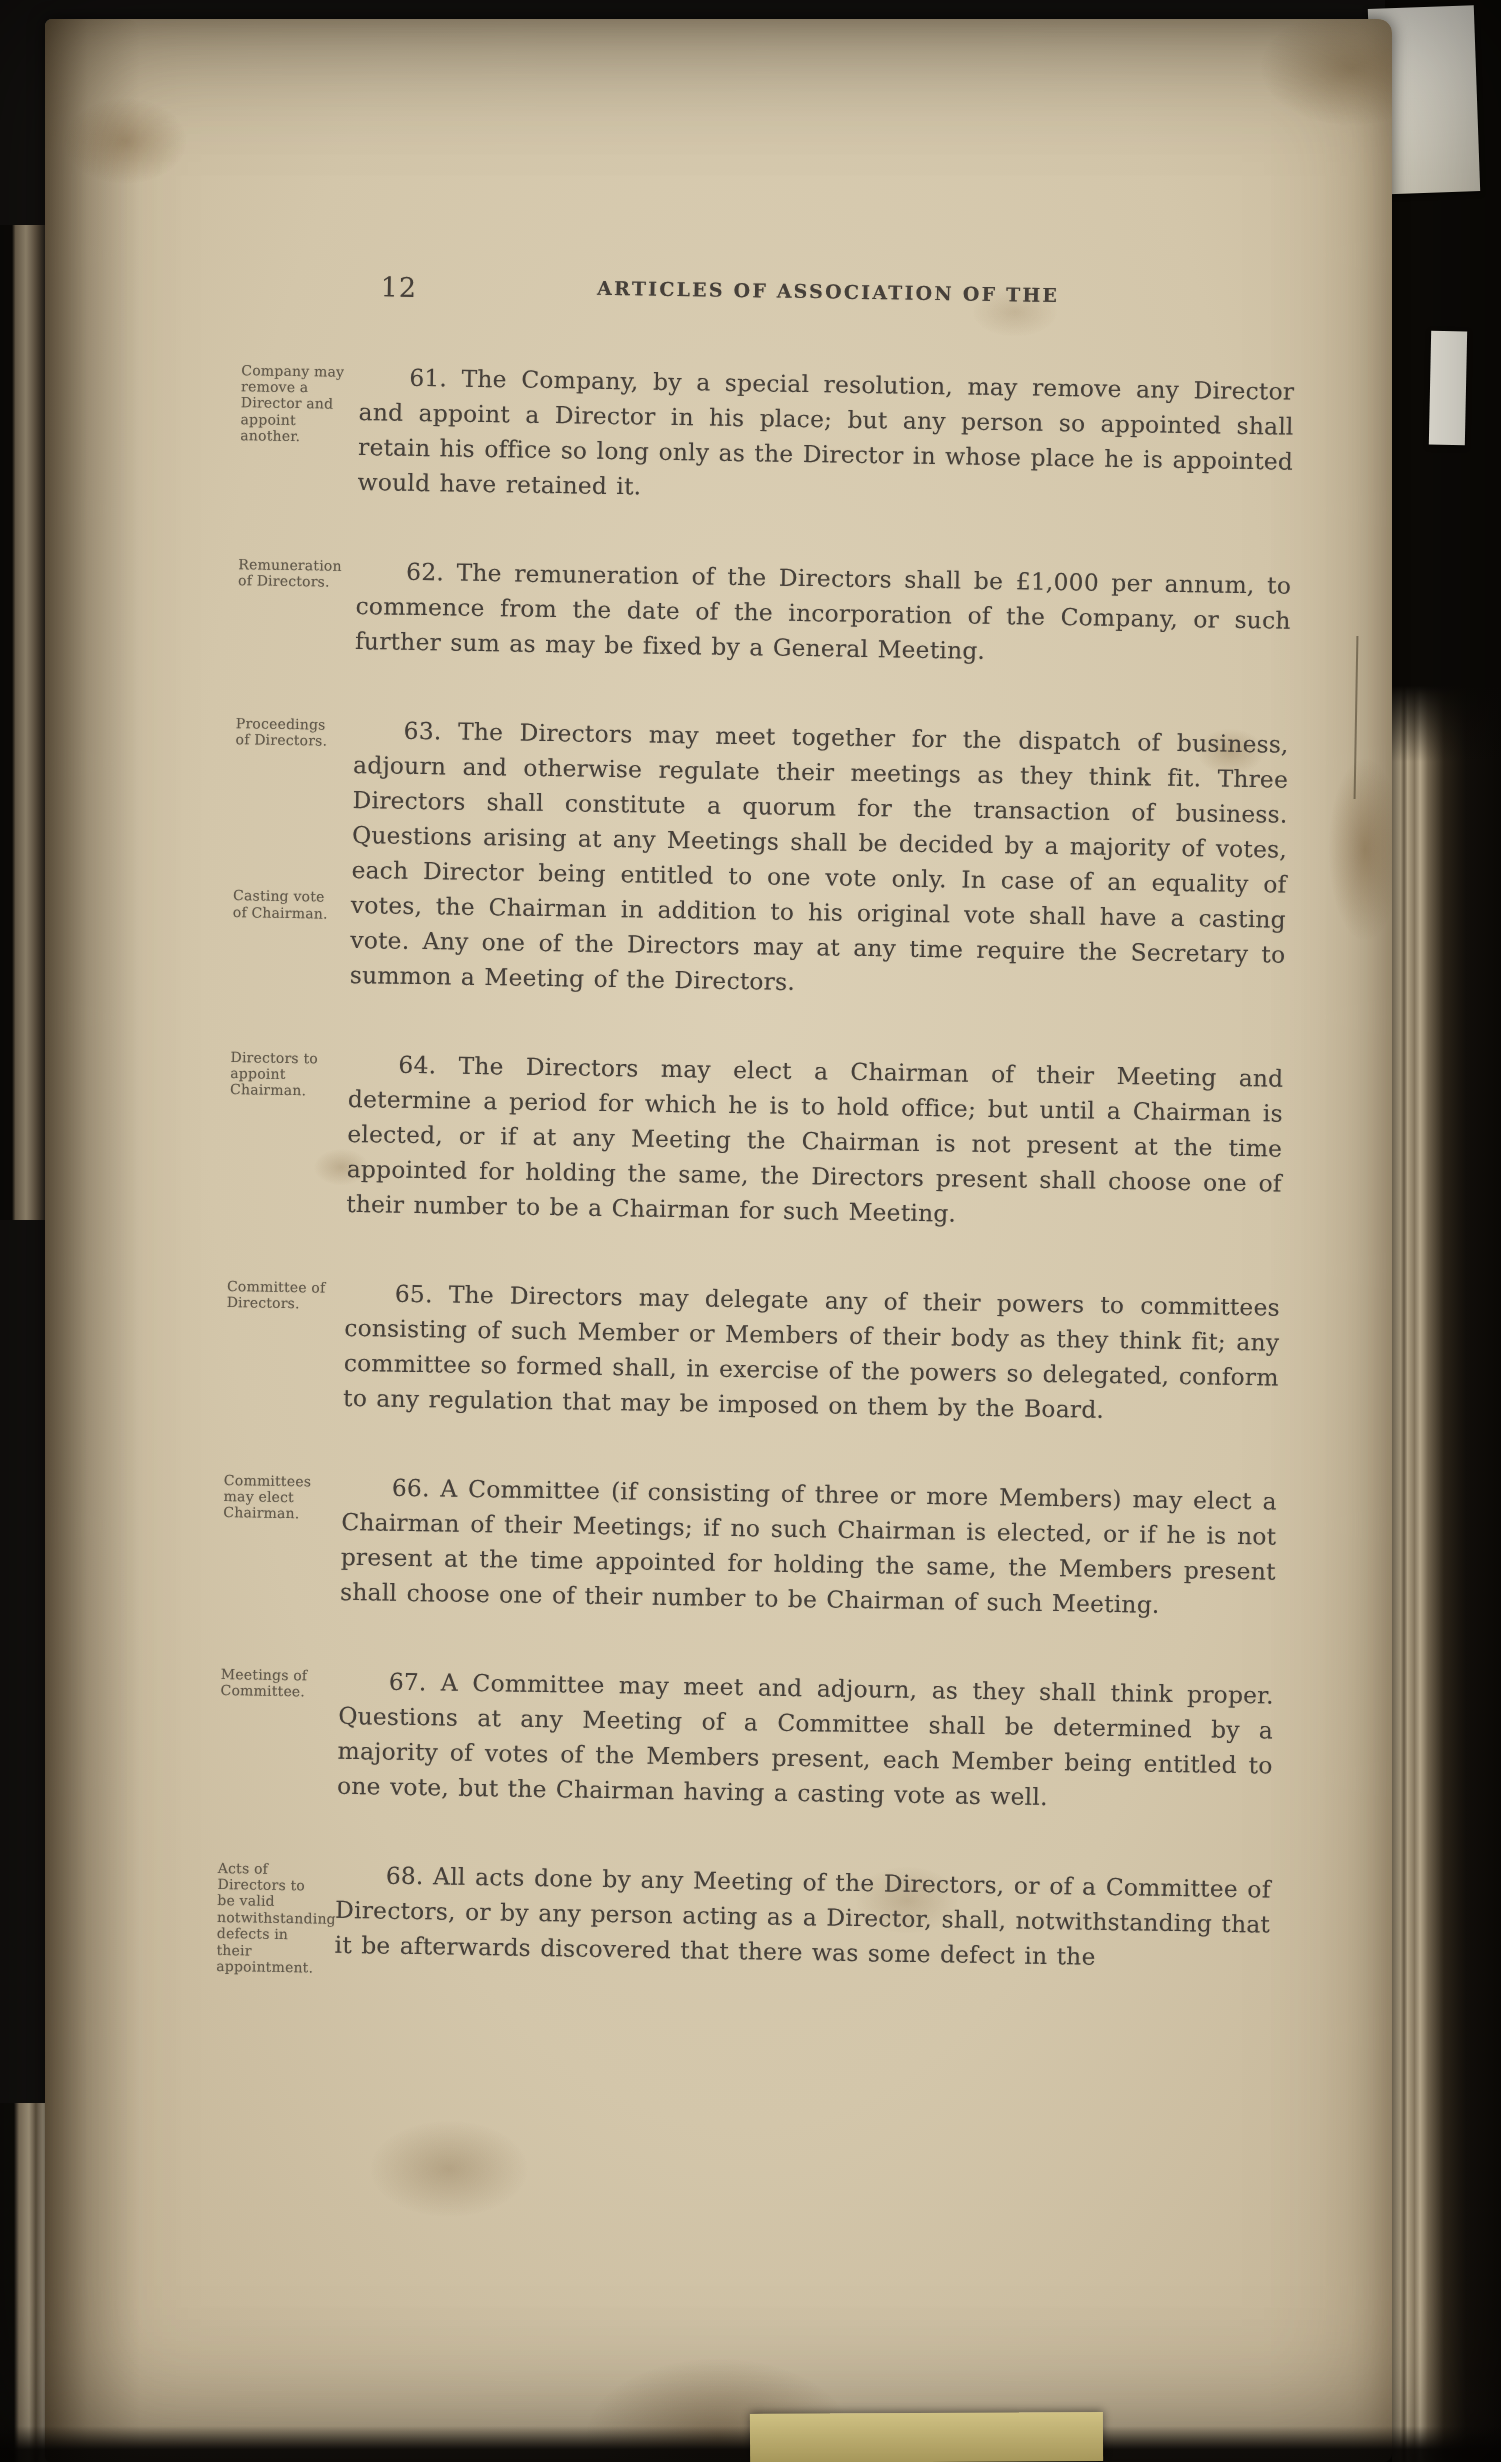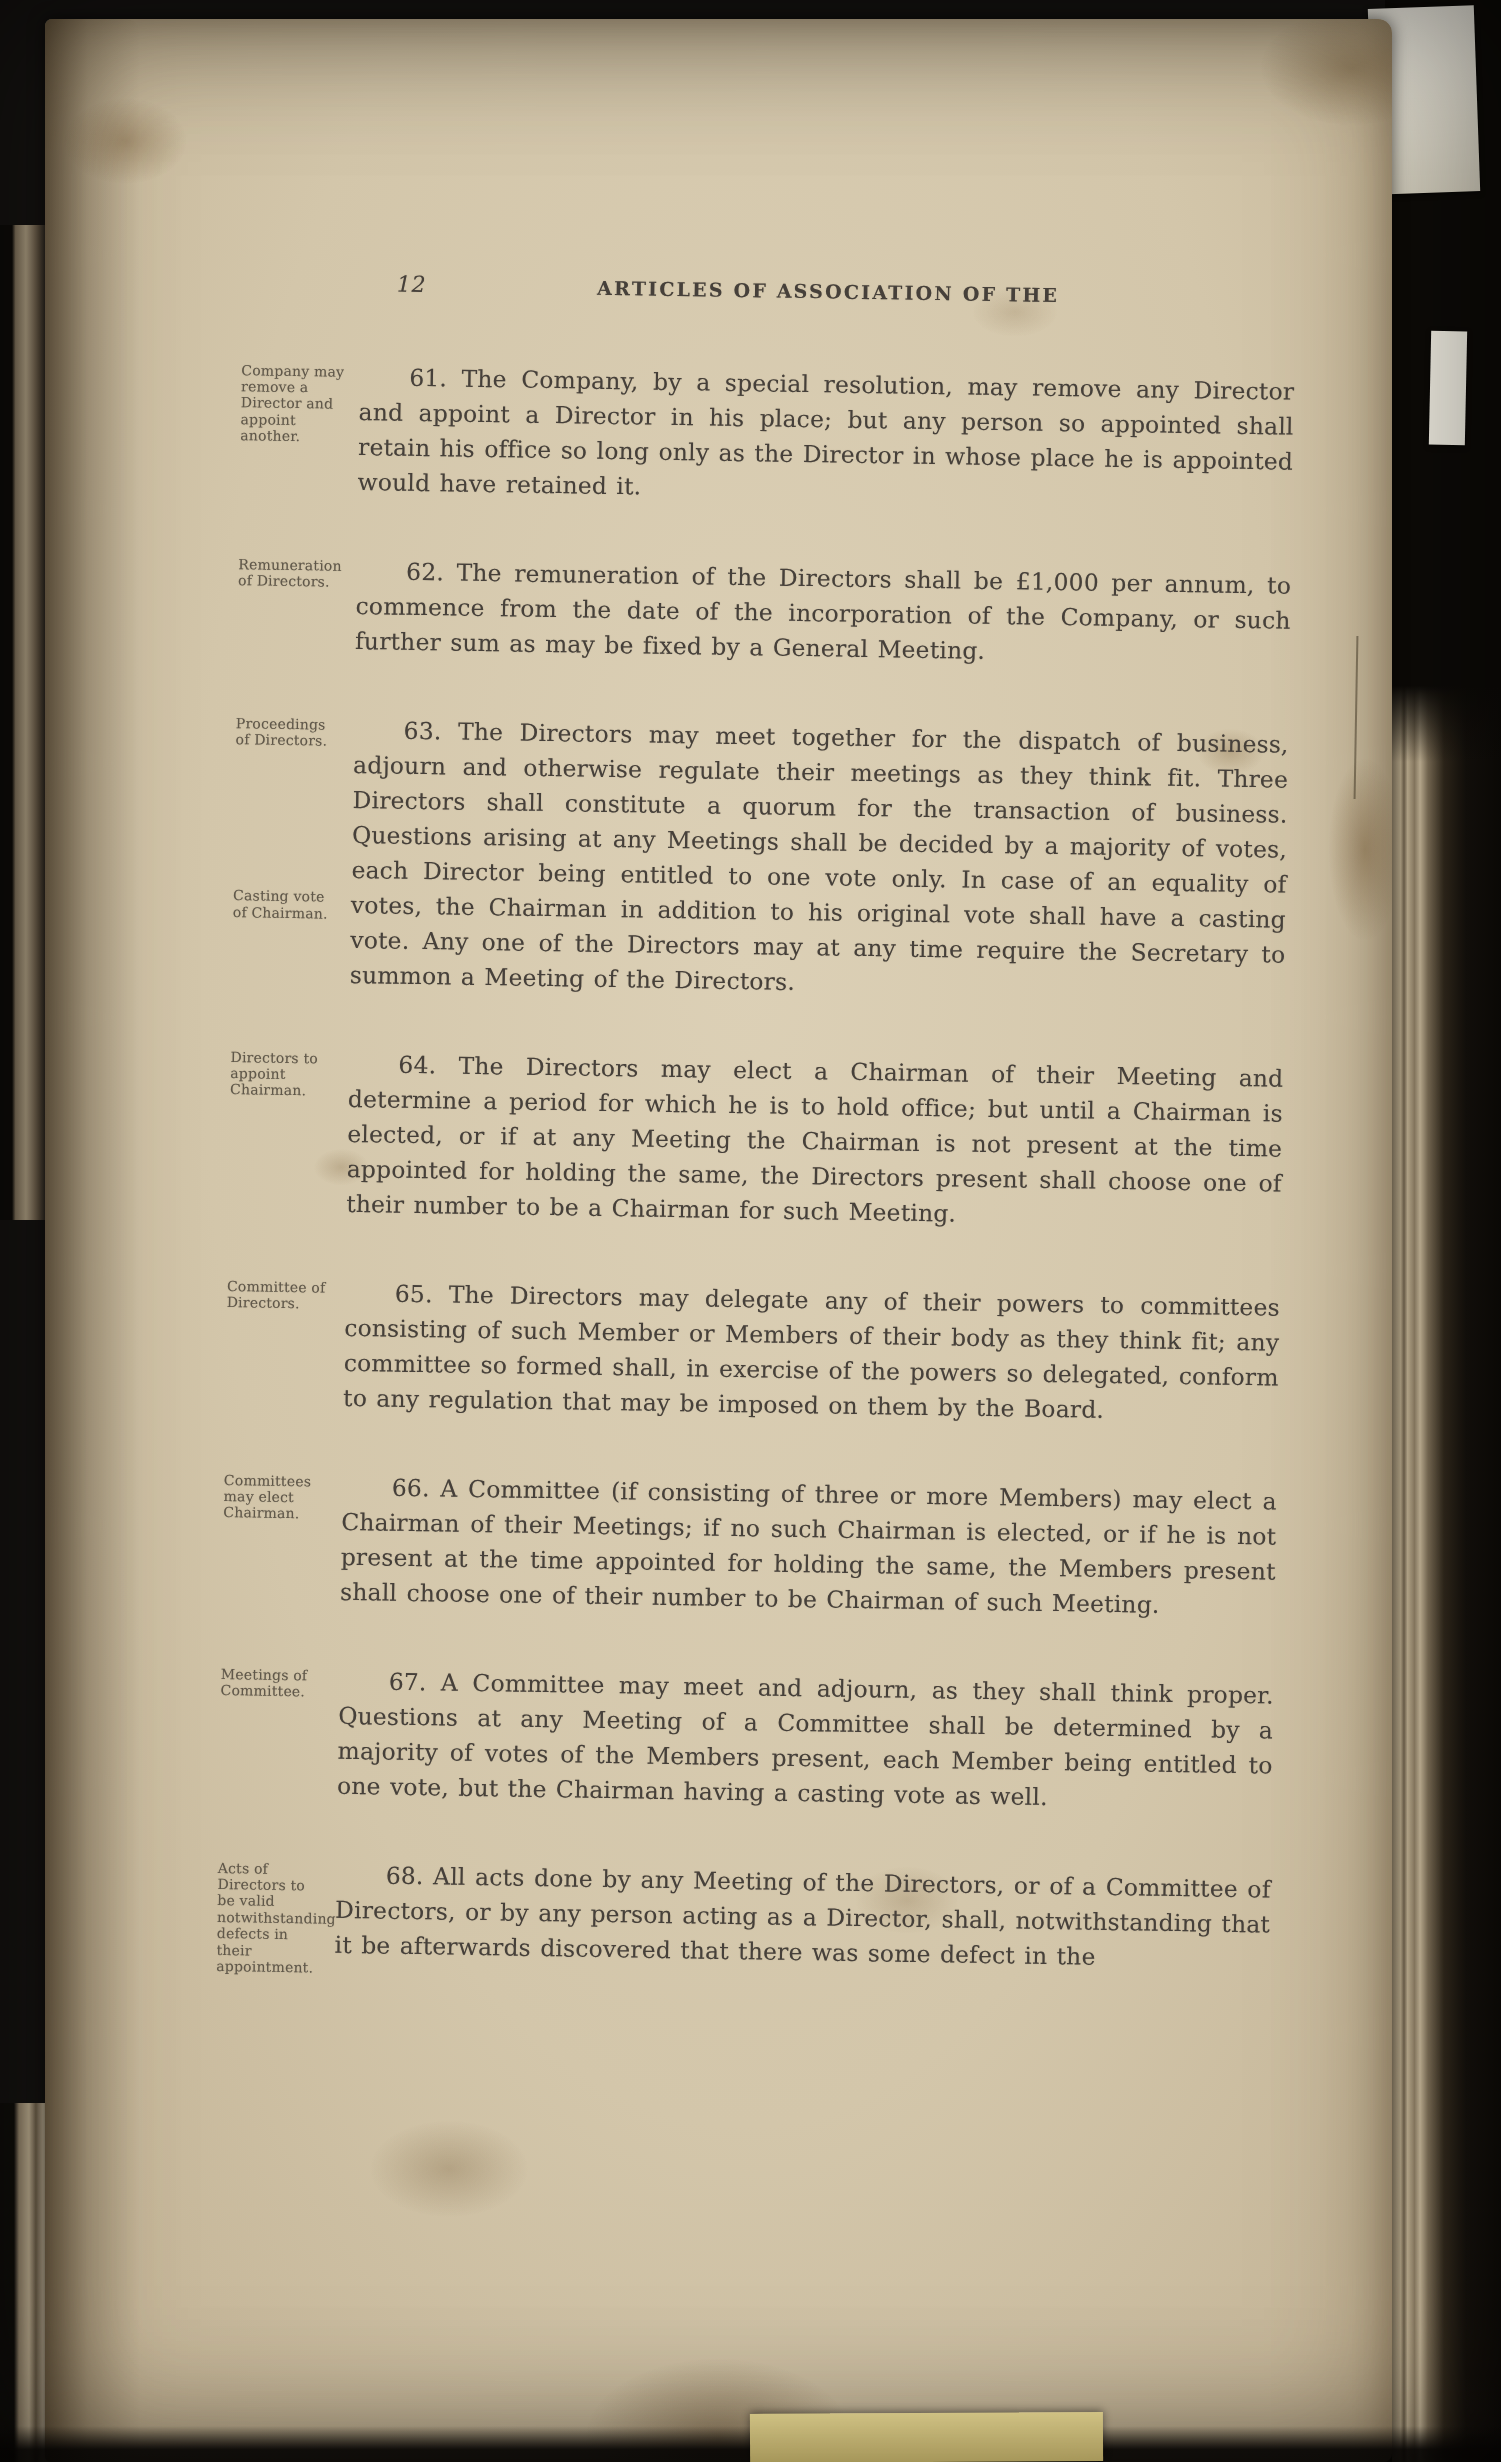--- a/index.html
+++ b/index.html
@@ -43,22 +43,22 @@
 
   
   .content{
     position:absolute;left:186px;top:248px;width:1065px;
     transform:rotate(0.9deg);transform-origin:0 0;
     color:#46403a;
     text-shadow:0 0 0.9px rgba(70,60,50,.35);
   }
   .head{position:relative;margin-left:130px;width:935px;height:29px;margin-bottom:62px;}
   .pageno{
-    position:absolute;left:36px;top:1.7px;
-    font-size:22px;letter-spacing:0.9px;font-style:italic;
+    position:absolute;left:20px;top:1.7px;
+    font-size:27px;letter-spacing:0.9px;
   }
   .running-head{
     display:block;text-align:center;
     font-size:19px;font-weight:bold;letter-spacing:2.2px;
     padding-top:3.5px;
   }
   .article{display:flex;margin-bottom:54px;}
   .notes{
     width:130px;box-sizing:border-box;padding:3.5px 12px 0 12px;
     font-size:14px;line-height:16.4px;color:#60584a;

